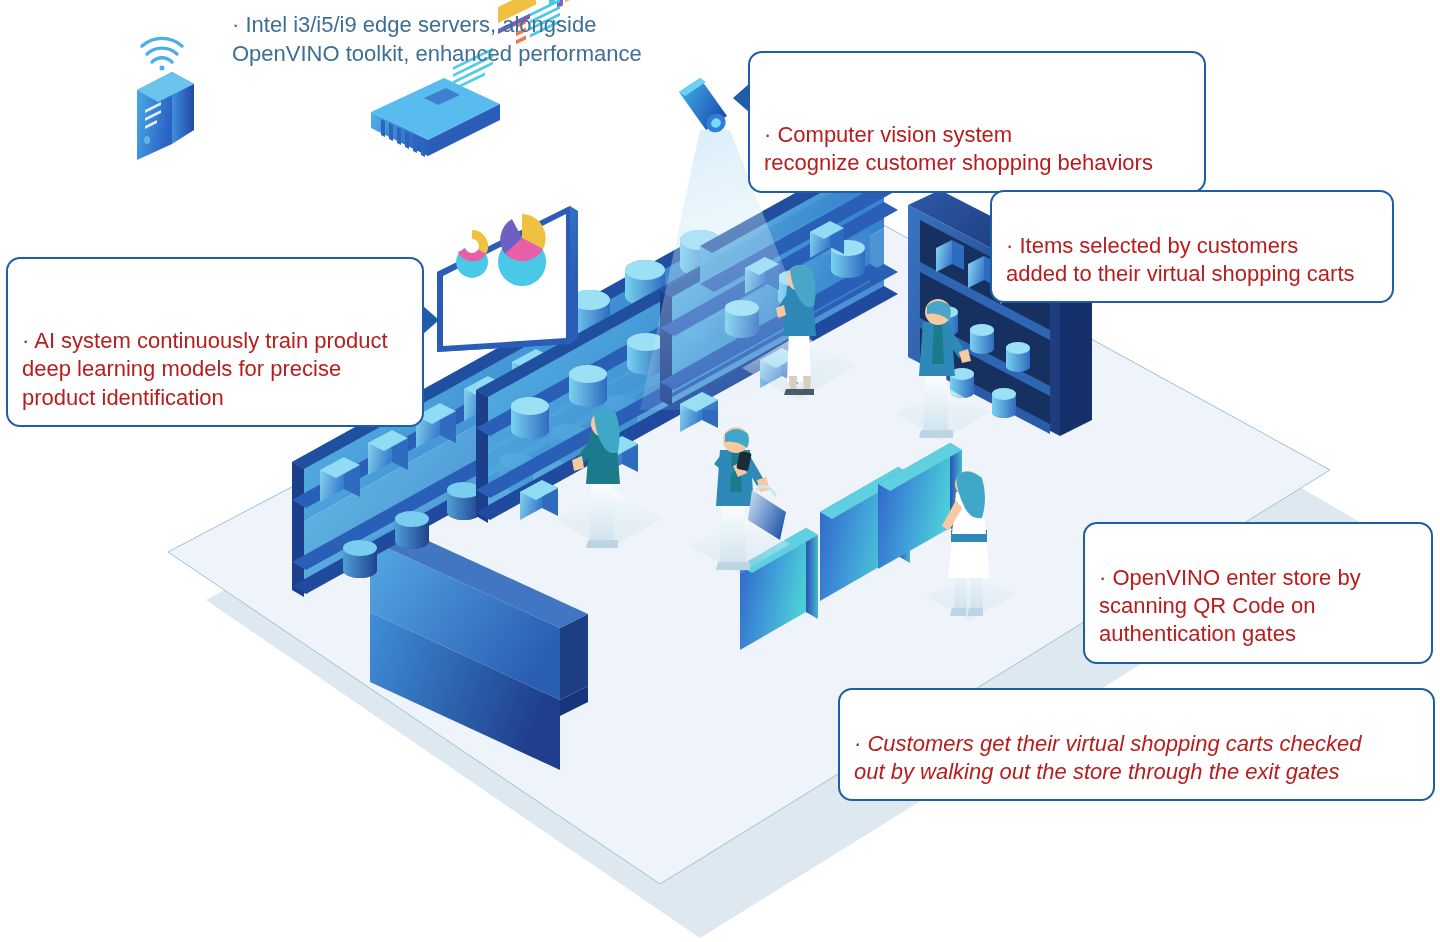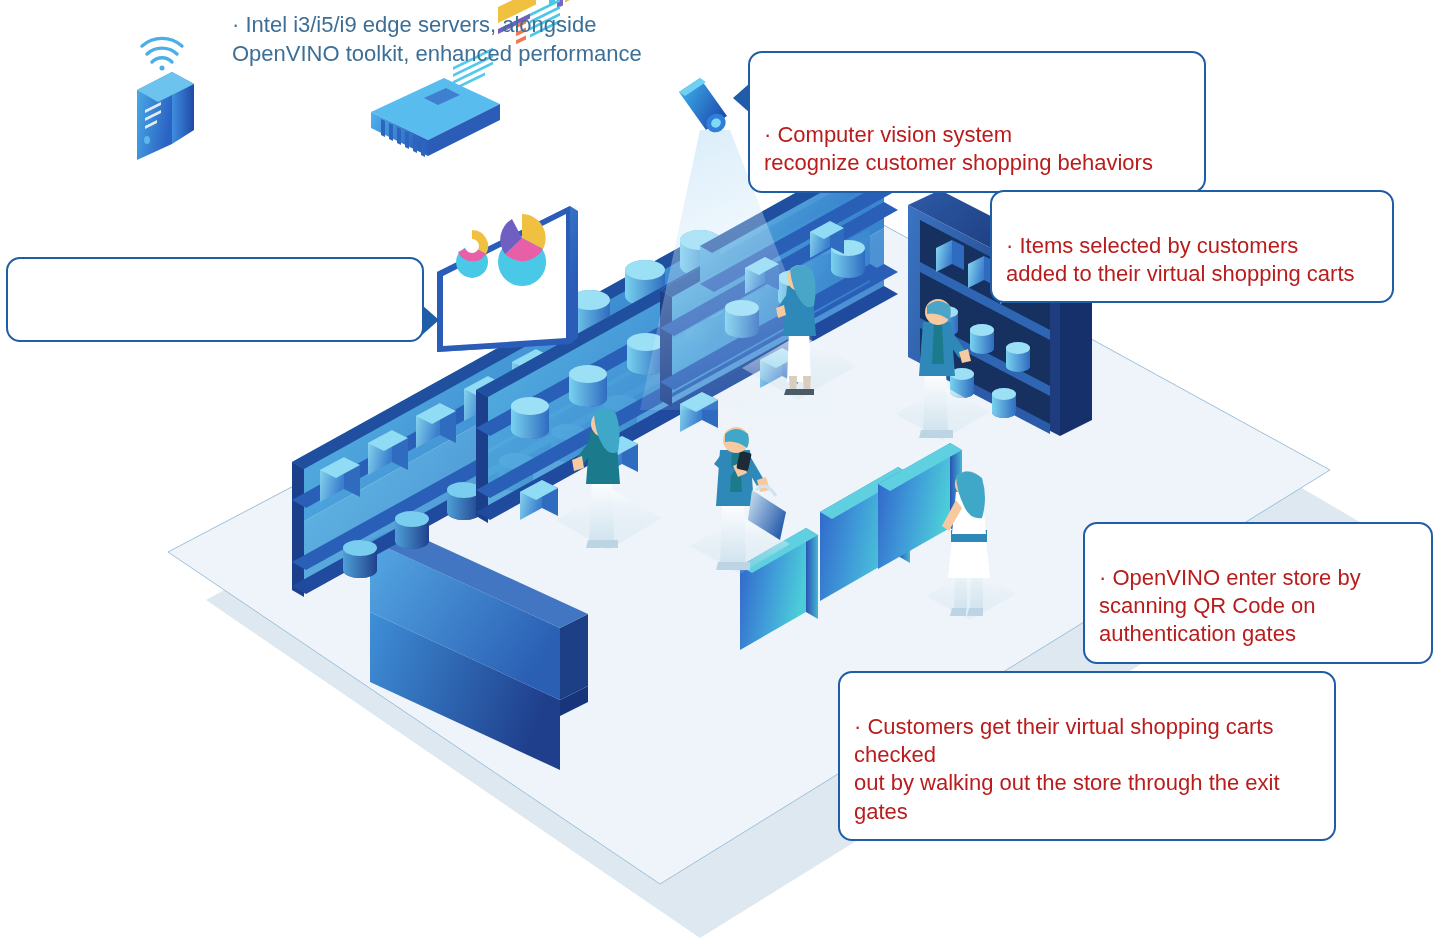--- a/index.html
+++ b/index.html
@@ -19,21 +19,21 @@
              border-right:17px solid #1f5da8;}
   .tail-right{border-top:15px solid transparent;border-bottom:15px solid transparent;
               border-left:17px solid #1f5da8;}
 
   #cb-ai{left:6px;top:257px;width:418px;}
   #cb-ai .tail{right:-17px;top:46px;}
   #cb-cv{left:748px;top:51px;width:458px;}
   #cb-cv .tail{left:-17px;top:30px;}
   #cb-items{left:978px;top:190px;width:404px;margin-left:12px;}
   #cb-qr{left:1083px;top:522px;width:350px;}
-  #cb-checkout{left:838px;top:671px;width:498px;}
+  #cb-checkout{left:838px;top:688px;width:597px;font-style:italic;}
 
   
   #lbl-edge{position:absolute;left:232px;top:11px;width:480px;
             color:#3d6f96;font-size:22px;line-height:1.3;white-space:pre-line;}
 </style>
 </head>
 <body>
 
 <div id="stage">
 
@@ -582,20 +582,23 @@
 recognize customer shopping behaviors</span>
   </div>
 
   <div class="callout" id="cb-items">
     <span>· Items selected by customers
 added to their virtual shopping carts</span>
   </div>
 
   <div class="callout" id="cb-ai">
     <span class="tail tail-right"></span>
+    <span>·  AI system continuously train product
+deep learning models for precise
+product identification</span>
   </div>
 
   <div class="callout" id="cb-qr">
     <span>· OpenVINO enter store by
 scanning QR Code on
 authentication gates</span>
   </div>
 
   <div class="callout" id="cb-checkout">
     <span>· Customers get their virtual shopping carts checked

